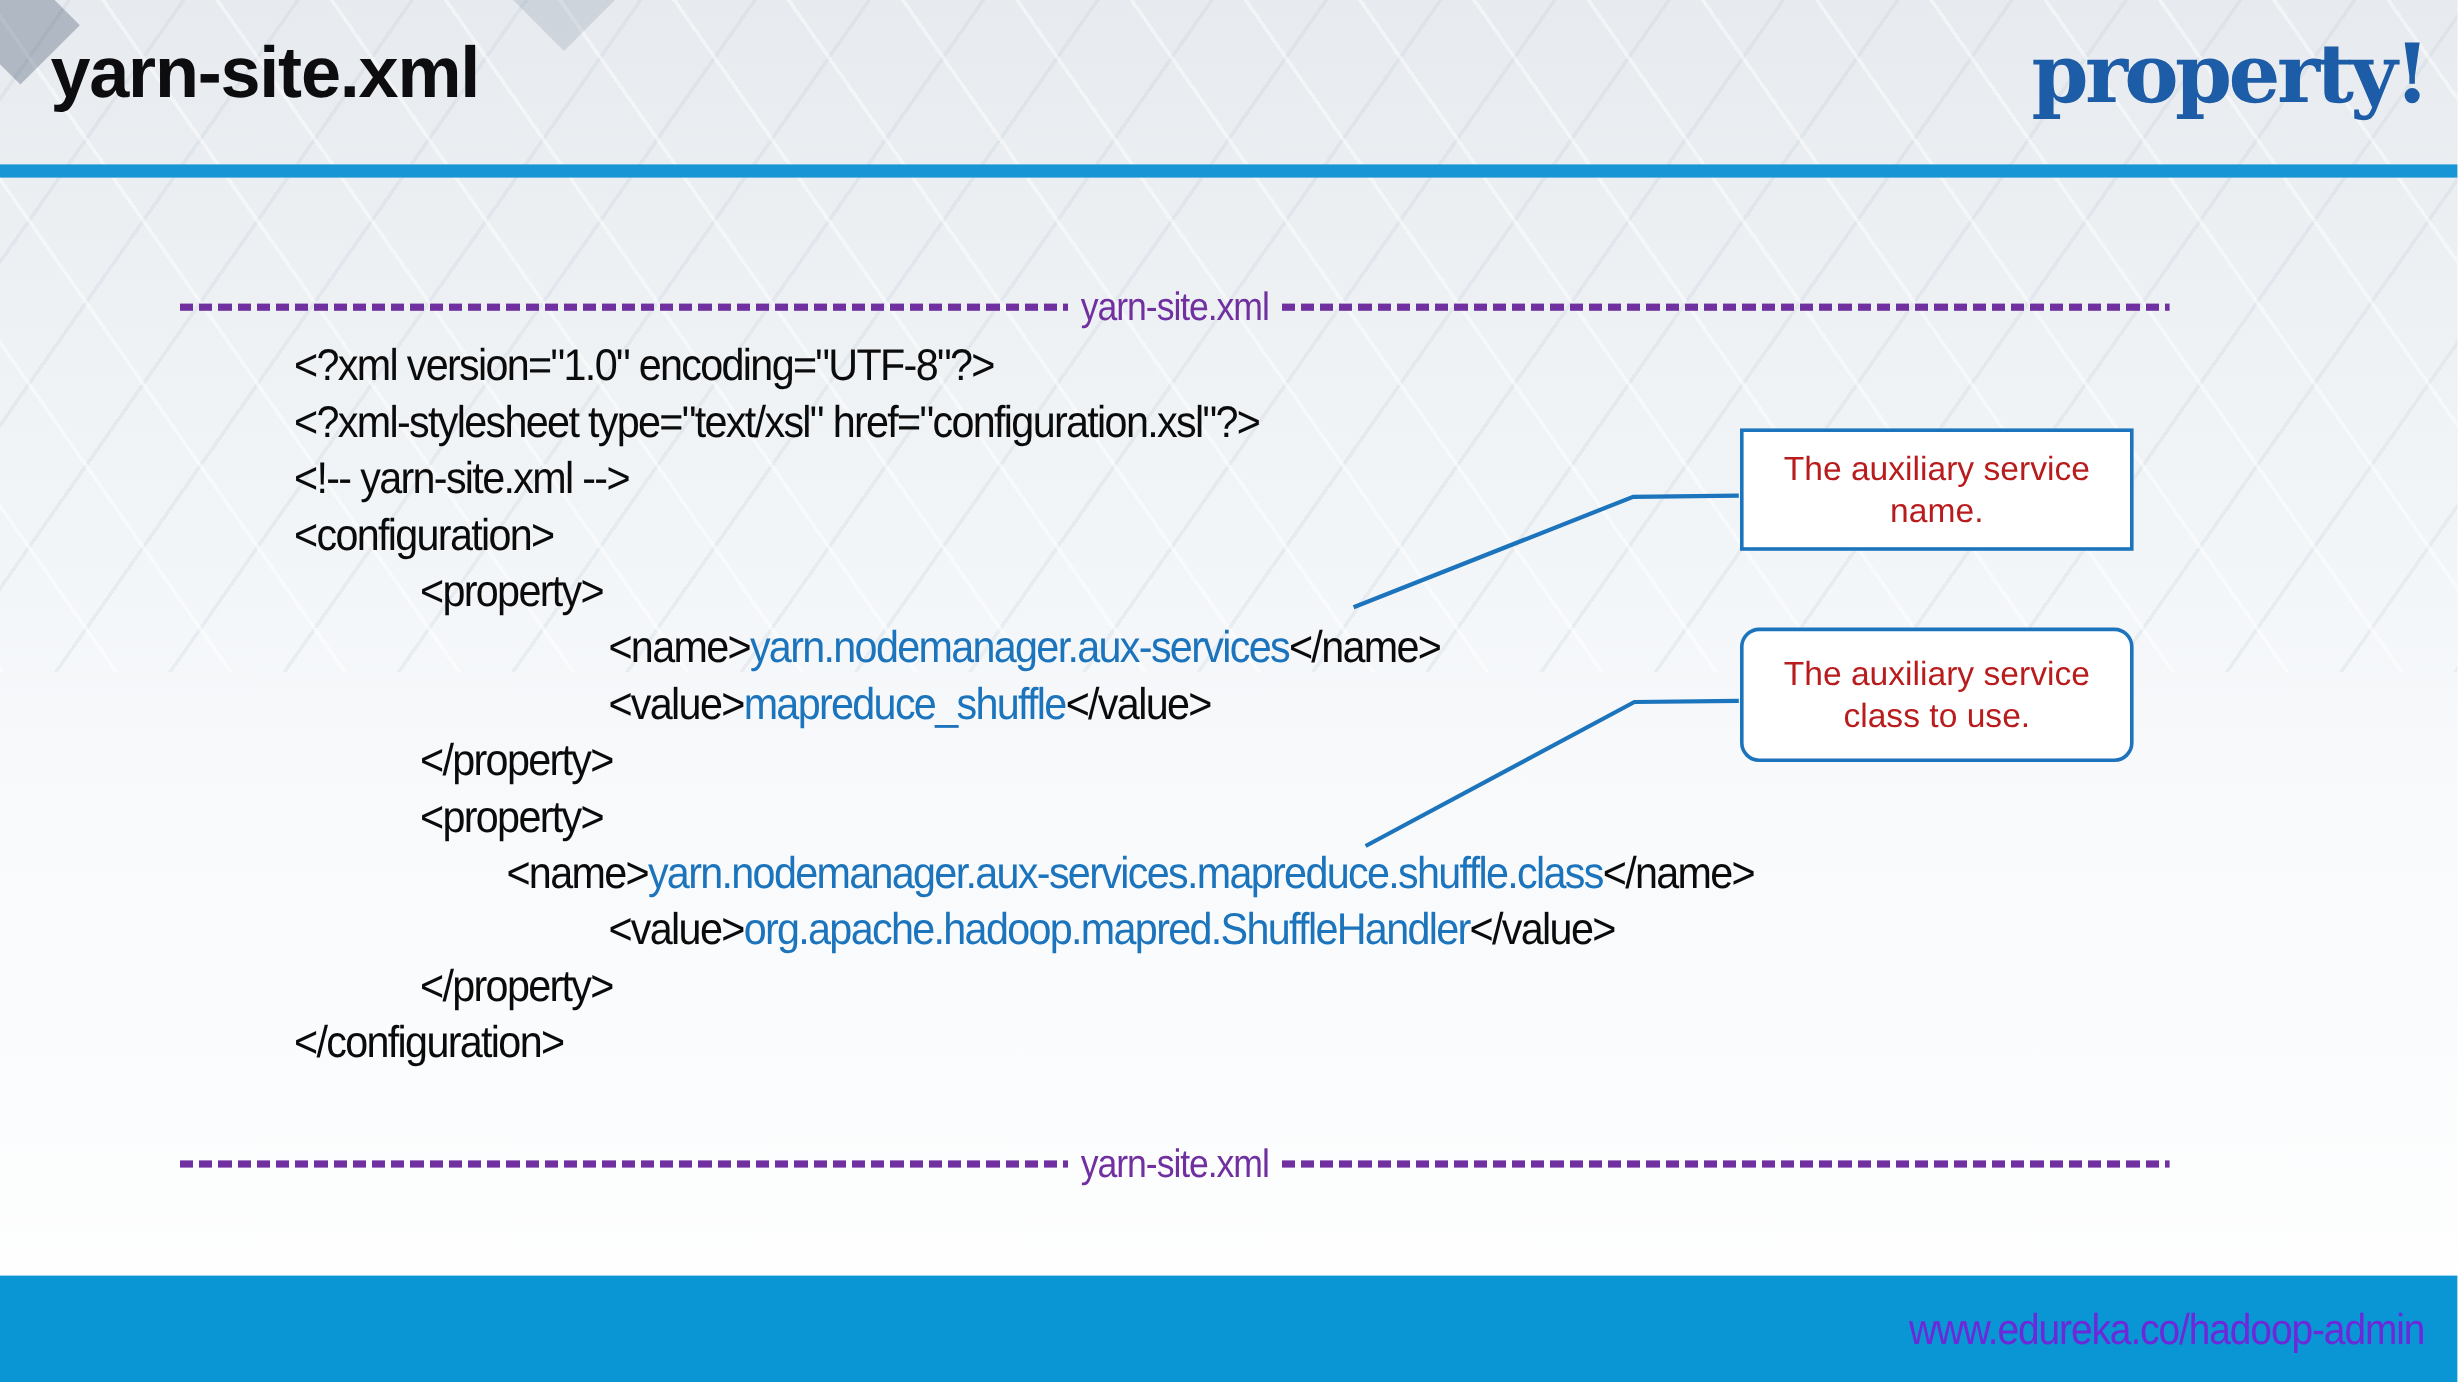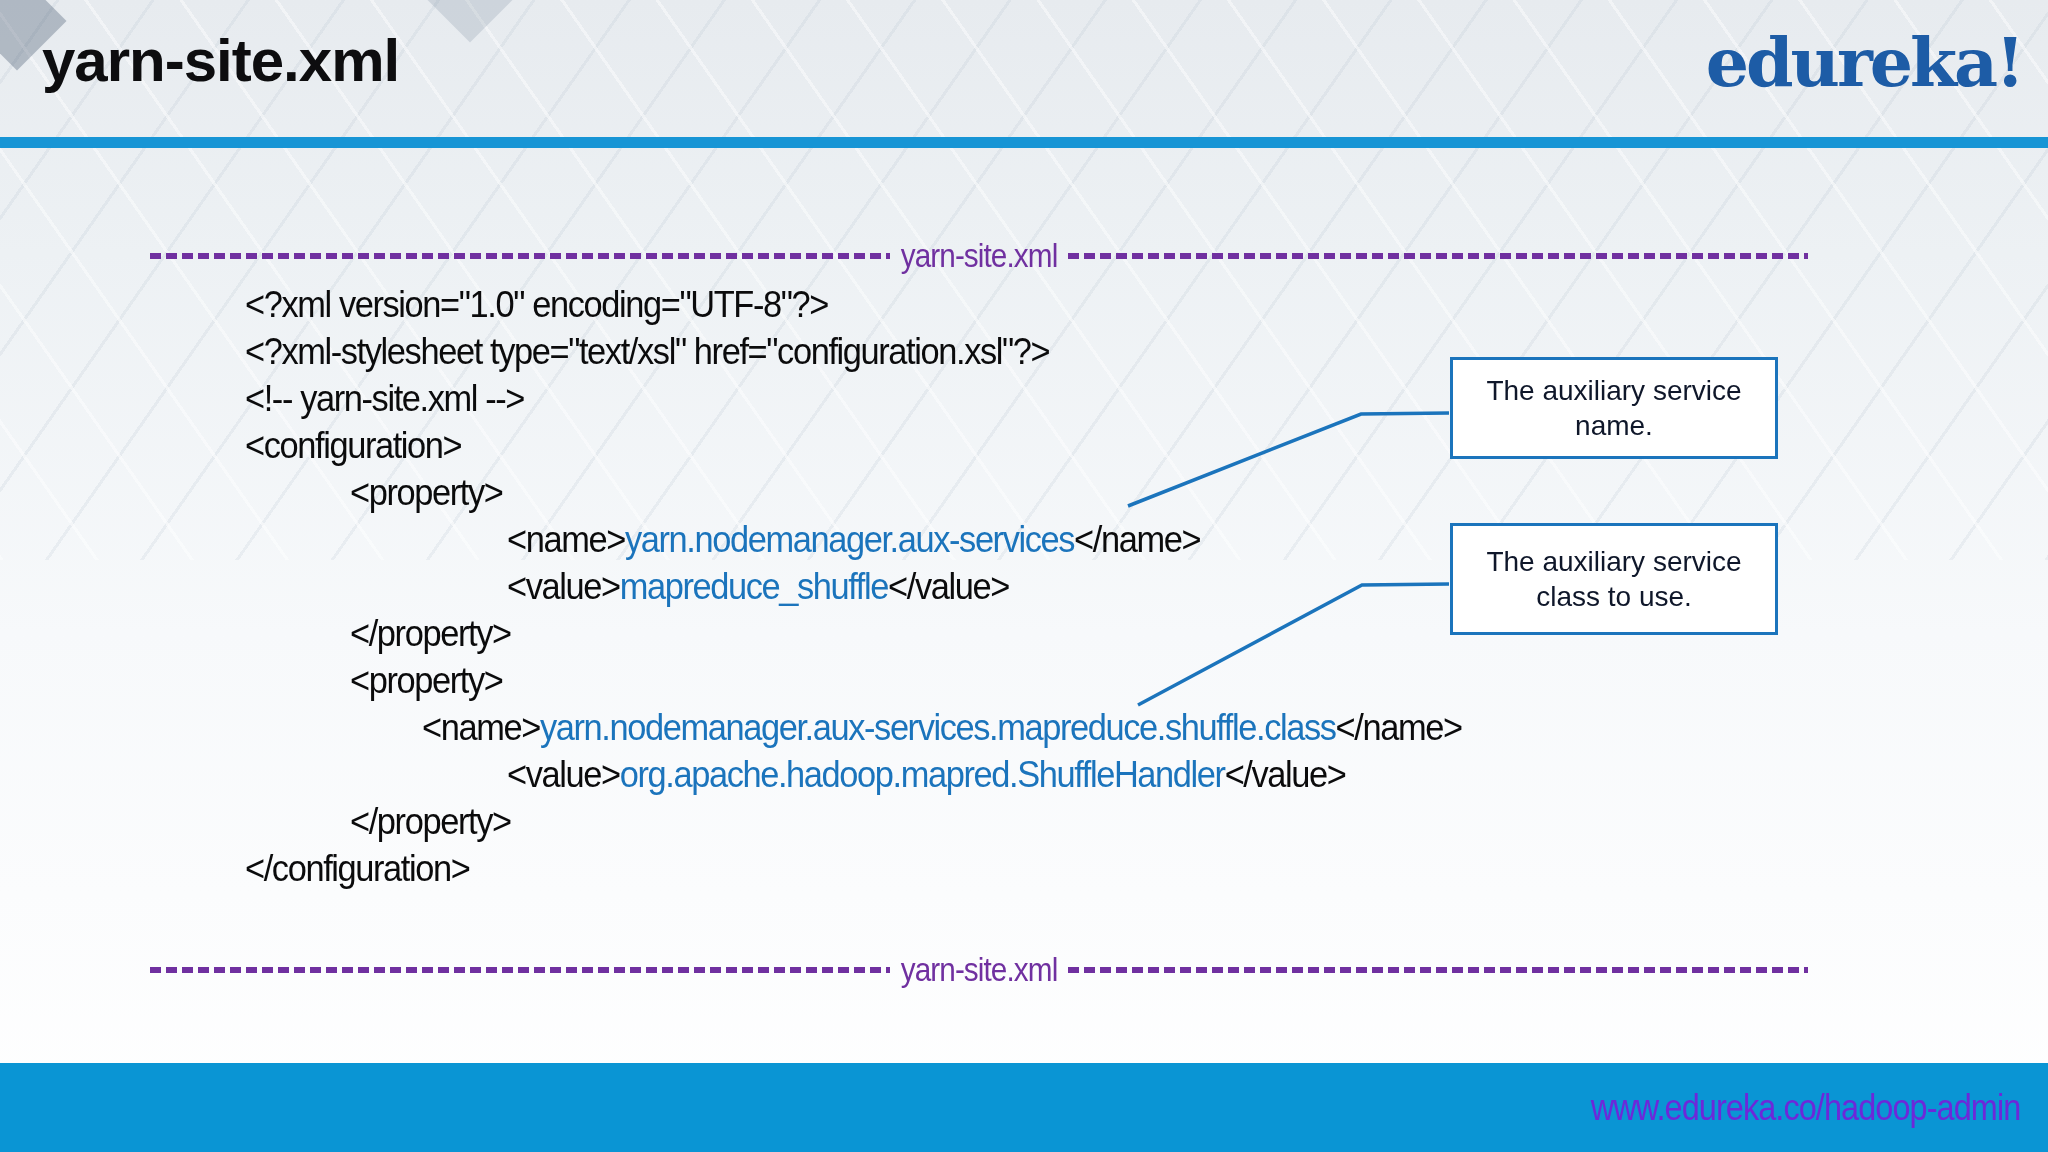--- a/index.html
+++ b/index.html
@@ -66,24 +66,24 @@
   .ind-3{margin-left:272px;}
   .ind-4{margin-left:357px;}
   .c-plain{color:#0b0b0c;}
   .c-blue{color:#1b74bc;}
 
   
   .callout{
     position:absolute;left:1450px;width:328px;
     background:#fff;border:3px solid #1b74bc;box-sizing:border-box;
     display:flex;align-items:center;justify-content:center;text-align:center;
-    font-size:28px;color:#0f172a;line-height:1.25;padding:6px 14px;
+    font-size:28px;color:#b91c1c;line-height:1.25;padding:6px 14px;
   }
   .callout-1{top:357px;height:102px;}
-  .callout-2{top:523px;height:112px;}
+  .callout-2{top:523px;height:112px;border-radius:16px;}
 
   .connector-svg{position:absolute;left:0;top:0;pointer-events:none;}
 
   
   .footer-bar{
     position:absolute;left:0;top:1063px;width:2048px;height:89px;background:#0a95d4;
   }
   .footer-url{
     position:absolute;right:28px;top:1108px;transform:translateY(-50%);
     color:#6d28d9;font-size:36px;letter-spacing:-1px;
@@ -91,21 +91,21 @@
   .footer-url .squeeze{display:inline-block;transform:scaleX(.9);transform-origin:100% 50%;}
 </style>
 </head>
 <body>
 
 <div class="bg-pattern"></div>
 <div class="bg-smudge"></div>
 <div class="bg-smudge2"></div>
 
 <div class="slide-title">yarn-site.xml</div>
-<div class="logo">edureka!</div>
+<div class="logo">property!</div>
 <div class="header-rule"></div>
 
 <div class="separator sep-top">
   <div class="sep-dash"></div>
   <div class="sep-label">yarn-site.xml</div>
   <div class="sep-dash"></div>
 </div>
 
 <div class="code-block" id="code-block">
     <div class="code-line ind-1"><span class="c-plain">&lt;?xml version="1.0" encoding="UTF-8"?&gt;</span></div>

